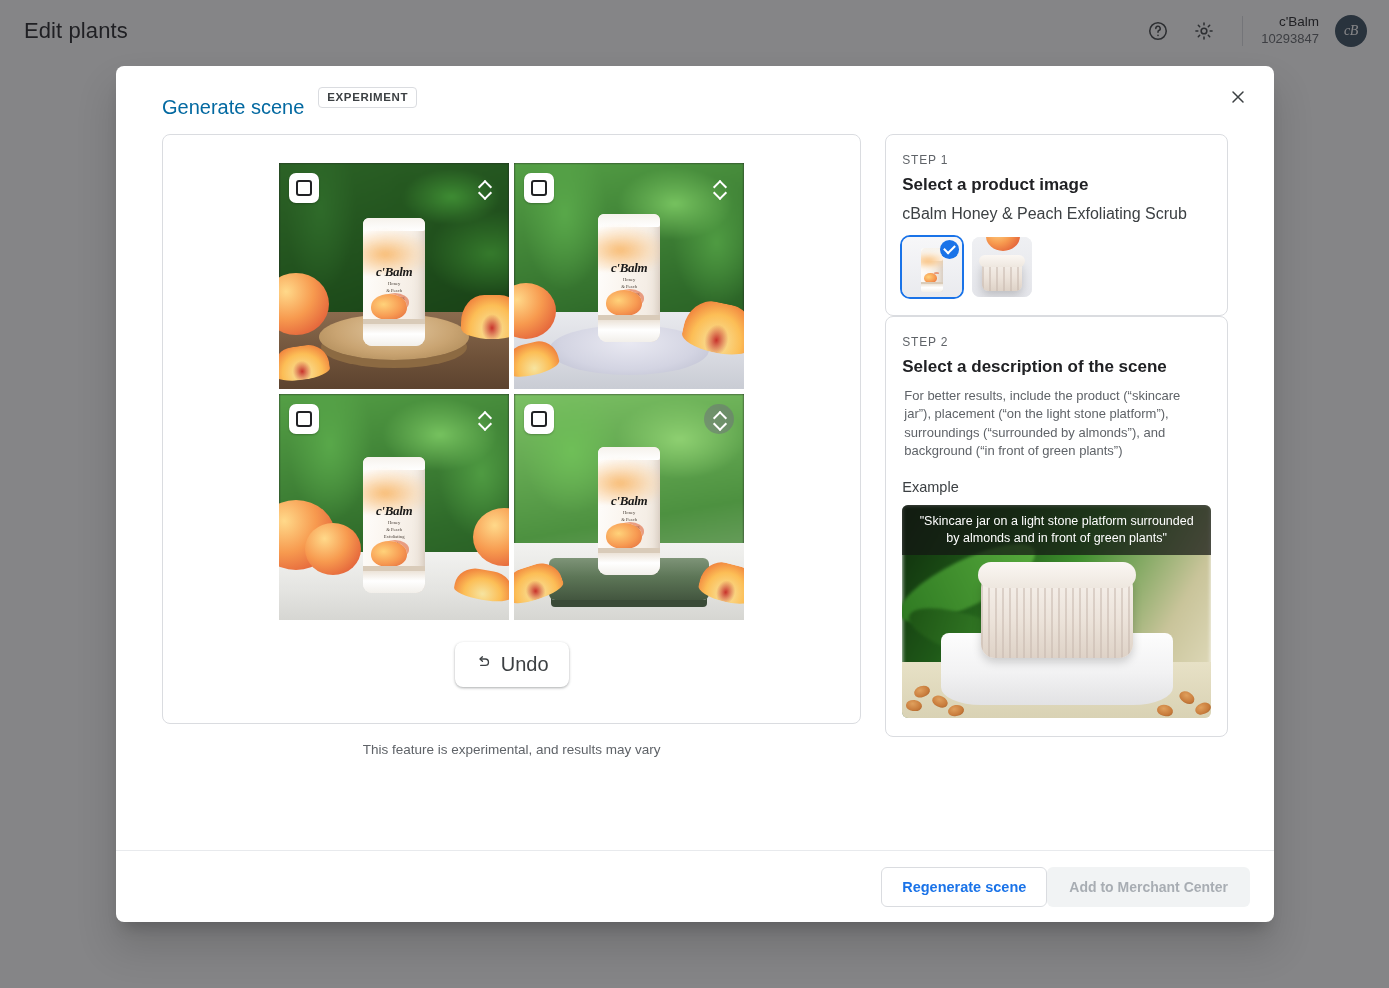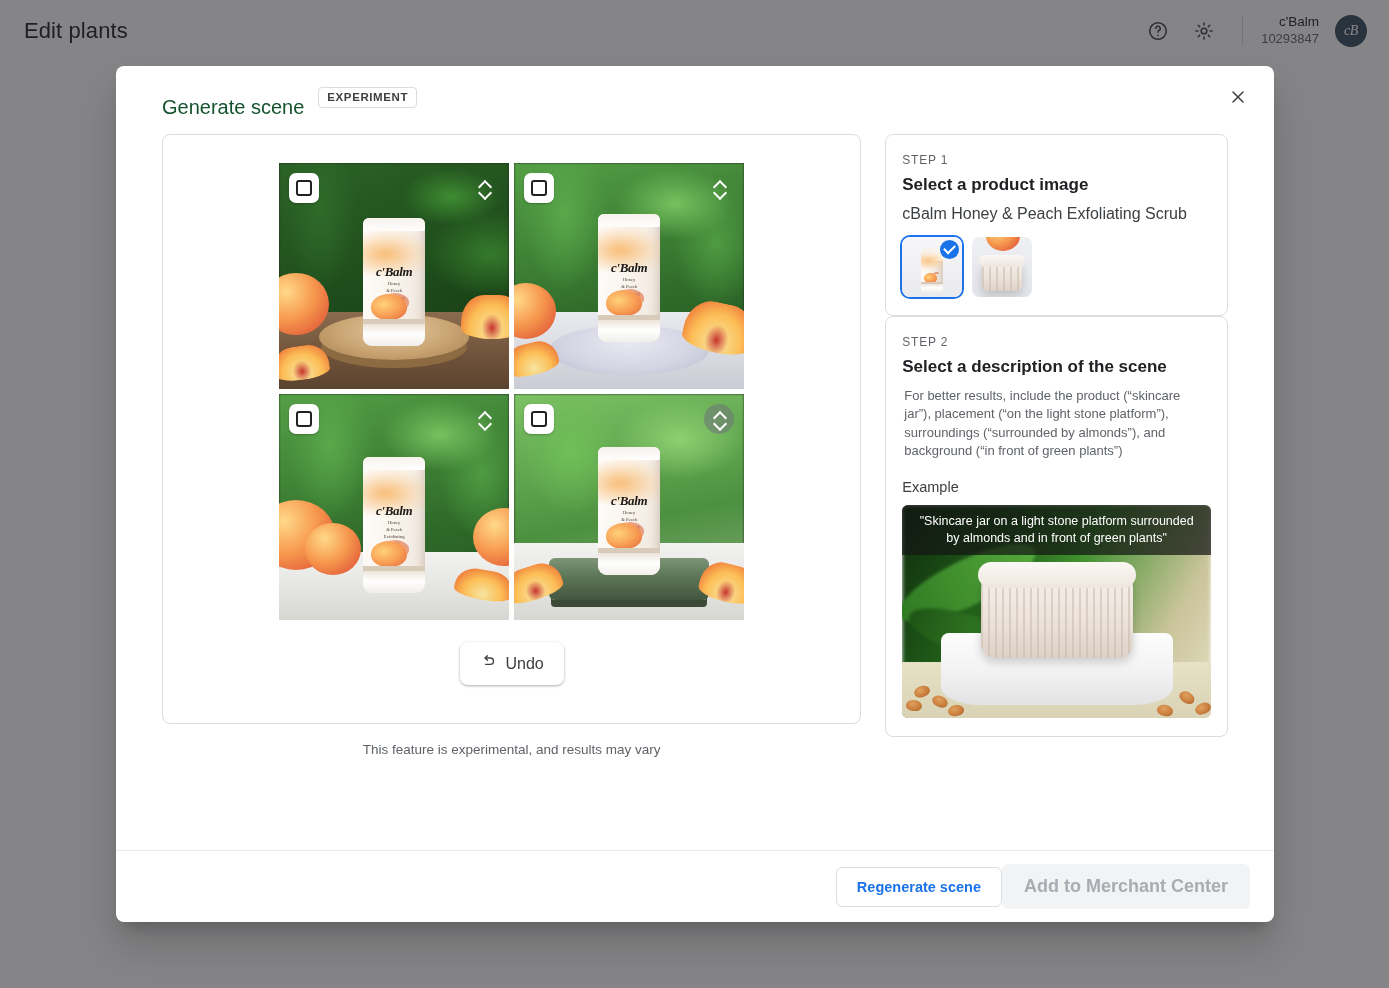--- a/index.html
+++ b/index.html
@@ -48,21 +48,21 @@
   .dialog {
     position: absolute; left: 116px; top: 66px; width: 1158px; height: 856px;
     background: #fff; border-radius: 8px;
     box-shadow: 0 11px 15px -7px rgba(0,0,0,.2), 0 24px 38px 3px rgba(0,0,0,.14);
     display: flex; flex-direction: column; overflow: hidden;
   }
   .dlg-head {
     height: 62px; display: flex; align-items: center; padding: 0 16px 0 46px;
     flex: 0 0 auto;
   }
-  .dlg-title { font-size: 20px; color: #14532d; margin-top: 20px; }
+  .dlg-title { font-size: 20px; color: #0369a1; margin-top: 20px; }
   .badge {
     margin-left: 14px; border: 1px solid #dadce0; border-radius: 4px;
     padding: 3px 8px 4px; font-size: 11.5px; font-weight: bold;
     letter-spacing: .6px; color: #3c4043;
   }
   .dlg-close { margin-left: auto; }
 
   .dlg-body {
     flex: 1 1 auto; display: flex; gap: 24px;
     padding: 6px 46px 0 46px; overflow: hidden;
@@ -104,21 +104,21 @@
     transform: rotate(45deg);
   }
   .chev.down::before { top: -2px; transform: rotate(-135deg); }
   .tile-swap.hovered .chev::before { border-color: #fff; }
 
   .undo-wrap { margin-top: 22px; }
   .undo-btn {
     display: inline-flex; align-items: center; gap: 9px;
     background: #fff; border: none; border-radius: 8px;
     box-shadow: 0 1px 3px rgba(60,64,67,.3), 0 1px 2px rgba(60,64,67,.15);
-    padding: 11px 20px; font-size: 16px; color: #3c4043;
+    padding: 11px 20px; font-size: 20px; color: #3c4043;
     font-family: "Liberation Sans", sans-serif; cursor: pointer;
   }
   .disclaimer {
     text-align: center; font-size: 13.5px; color: #5f6368; margin-top: 18px;
   }
 
   
   .steps-col { width: 346px; display: flex; flex-direction: column; gap: 0; }
   .step-card { border: 1px solid #dadce0; border-radius: 8px; padding: 18px 16px 18px; }
   .step-kicker {
@@ -169,21 +169,21 @@
     display: flex; align-items: center; justify-content: flex-end;
     gap: 0; padding: 0 24px;
   }
   .btn-outline {
     border: 1px solid #dadce0; background: #fff; color: #1a73e8;
     border-radius: 6px; padding: 11px 20px; font-size: 14.5px;
     font-weight: bold; cursor: pointer; font-family: "Liberation Sans", sans-serif;
   }
   .btn-disabled {
     border: none; background: #f1f3f4; color: #a8adb3;
-    border-radius: 6px; padding: 12px 22px; font-size: 18px;
+    border-radius: 6px; padding: 12px 22px; font-size: 14px;
     font-weight: bold; cursor: default; font-family: "Liberation Sans", sans-serif;
   }
 
   
   .scene { position: absolute; inset: 0; }
   .bg-leaves {
     position: absolute; inset: 0;
     background:
       radial-gradient(ellipse 50px 120px at 18% 20%, #2f6b2a 0%, rgba(47,107,42,0) 70%),
       radial-gradient(ellipse 70px 40px at 75% 15%, #3e8c33 0%, rgba(62,140,51,0) 70%),

